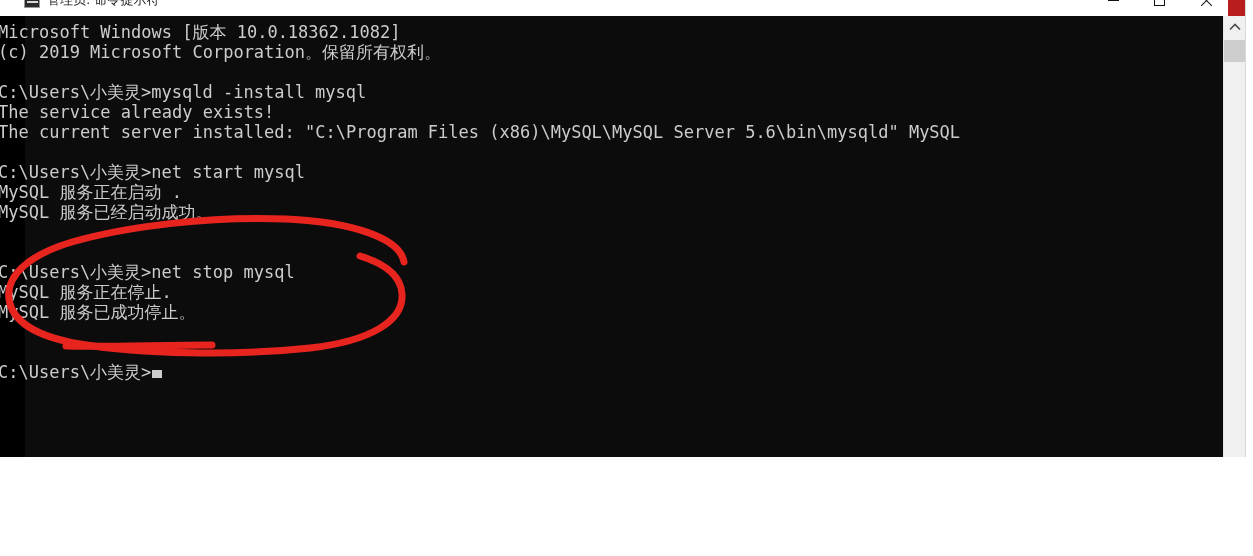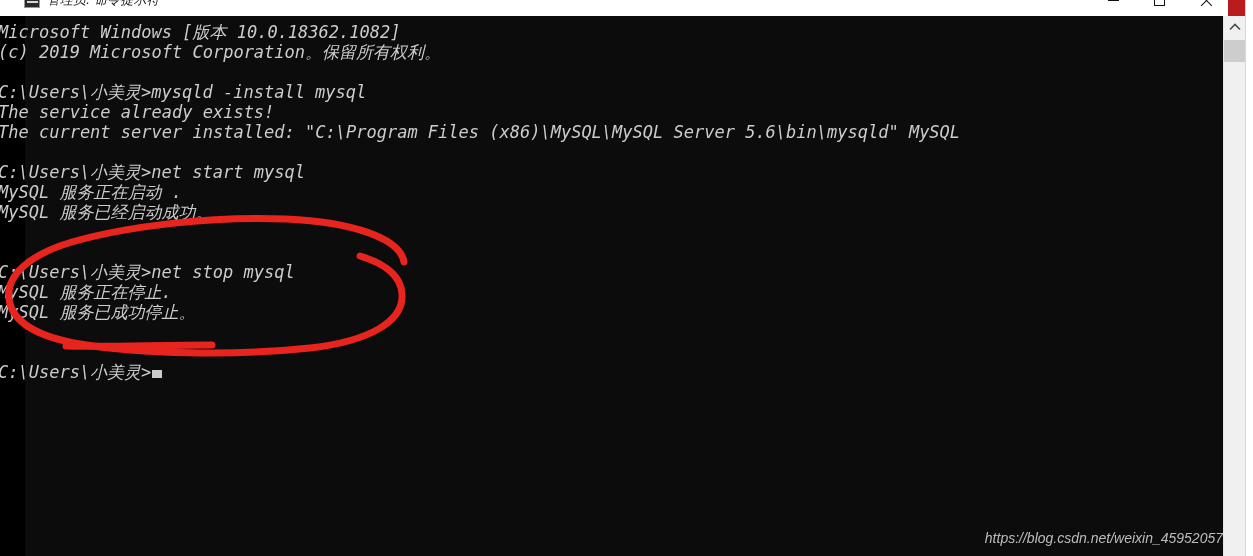--- a/index.html
+++ b/index.html
@@ -7,24 +7,23 @@
     width: 1253px;
     height: 556px;
     overflow: hidden;
     background: #ffffff;
     font-family: "Liberation Sans", sans-serif;
   }
 
   #screen {
     position: relative;
     width: 1253px;
-    height: 556px;
+    height: 457px;
     background: #b91c1c;
     overflow: hidden;
-    font-style: italic;
   }
 
   
   .titlebar {
     position: absolute;
     left: 0; top: -16px;
     width: 1228px;
     height: 32px;
     background: #ffffff;
     display: flex;
@@ -201,21 +200,20 @@
              C 400 238, 352 222, 286 219
              C 212 216, 128 226, 72 242
              C 28 255, 6 276, 9 299
              C 12 322, 38 337, 80 344
              C 140 354, 236 356, 310 348
              C 372 341, 404 320, 402 294
              C 401 276, 386 264, 360 256" fill="none" stroke="#e8241f" stroke-width="7" stroke-linecap="round" stroke-linejoin="round"></path>
     <path id="anno-tail" d="M 212 345 C 160 345, 108 347, 66 346" fill="none" stroke="#e8241f" stroke-width="7" stroke-linecap="round"></path>
   </svg>
 
-  <div class="watermark">https://blog.csdn.net/weixin_45952057</div>
 
   <div class="scrollbar">
     <div class="sb-up">
       <svg width="12" height="8" viewBox="0 0 12 8">
         <path d="M1 6.5 L6 1.5 L11 6.5" fill="none" stroke="#4a4a4a" stroke-width="1.6"></path>
       </svg>
     </div>
     <div class="sb-thumb"></div>
   </div>
   <div class="sb-rail-right"></div>

